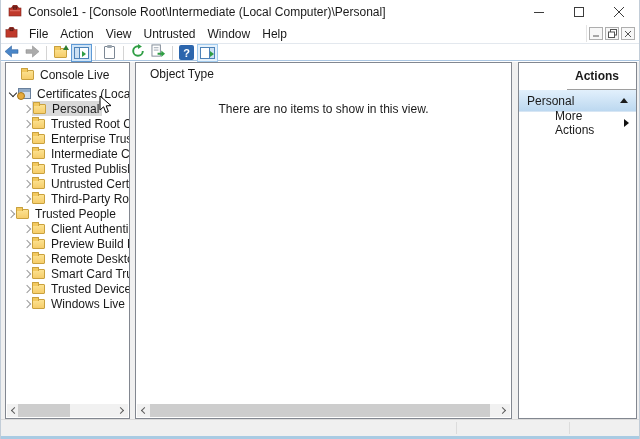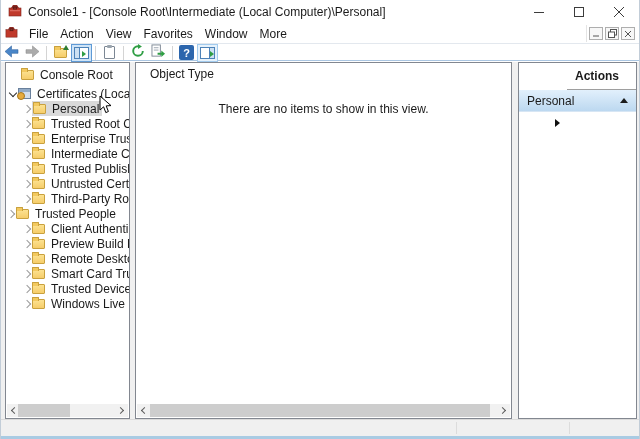--- a/index.html
+++ b/index.html
@@ -141,23 +141,23 @@
     <span class="app-icon-small">
       <svg width="13" height="13" viewBox="0 0 14 14">
         <path d="M3 4 L5 1 H9 L11 4 Z" fill="#8e2a22"></path>
         <rect x="1" y="4" width="12" height="8" fill="#c0392b" stroke="#7d241c" stroke-width="0.6"></rect>
         <rect x="5.5" y="3" width="3" height="2" fill="none" stroke="#5f1b15" stroke-width="1"></rect>
       </svg>
     </span>
     <div class="menu-item">File</div>
     <div class="menu-item">Action</div>
     <div class="menu-item">View</div>
-    <div class="menu-item">Favorites</div>
+    <div class="menu-item">Untrusted</div>
     <div class="menu-item">Window</div>
-    <div class="menu-item">More</div>
+    <div class="menu-item">Help</div>
     <div class="mdi-sep"></div>
     <div class="mdi-btns">
       <div class="mdi-btn">
         <svg width="8" height="8" viewBox="0 0 8 8">
             <line x1="1" y1="6" x2="7" y2="6" stroke="#555" stroke-width="1"></line>
           </svg>
       </div>
       <div class="mdi-btn">
         <svg width="9" height="9" viewBox="0 0 9 9">
           <rect x="2.5" y="0.5" width="6" height="5.5" fill="#fff" stroke="#555" stroke-width="1"></rect>
@@ -233,21 +233,21 @@
       </span>
     </div>
   </div>
 
   <div class="workspace">
 
     <div class="panel tree-panel">
       <div class="trow" style="top:4px; padding-left:5px;">
         <span class="chev none"></span>
         <span class="ico folder-ico"></span>
-        <span class="lbl">Console Root</span>
+        <span class="lbl">Console Live</span>
       </div>
       <div class="trow" style="top:23px; padding-left:2px;">
         <span class="chev expanded"></span>
         <span class="ico cert-ico"></span>
         <span class="lbl">Certificates (Local C</span>
       </div>
       <div class="trow" style="top:38px; padding-left:16px;">
         <span class="chev collapsed"></span>
         <span class="selwrap">
           <span class="ico folder-ico"></span>
@@ -337,20 +337,21 @@
       </div>
     </div>
 
     <div class="panel actions-panel">
       <div class="actions-header">Actions</div>
       <div class="actions-group">
         <span class="grp-lbl">Personal</span>
         <span class="tri-up"></span>
       </div>
       <div class="actions-item">
+        <span class="mi-lbl">More Actions</span>
         <span class="tri-right"></span>
       </div>
     </div>
   </div>
 
   <div class="statusbar">
     <div class="status-div" style="left:455px;"></div>
     <div class="status-div" style="left:568px;"></div>
   </div>
 

